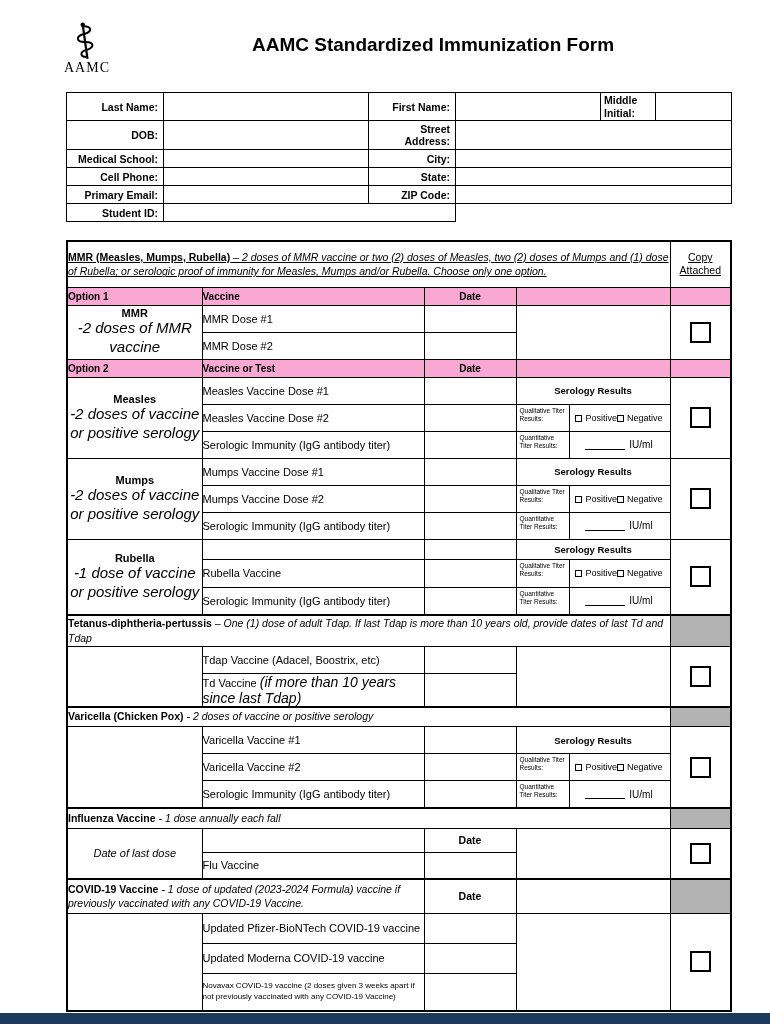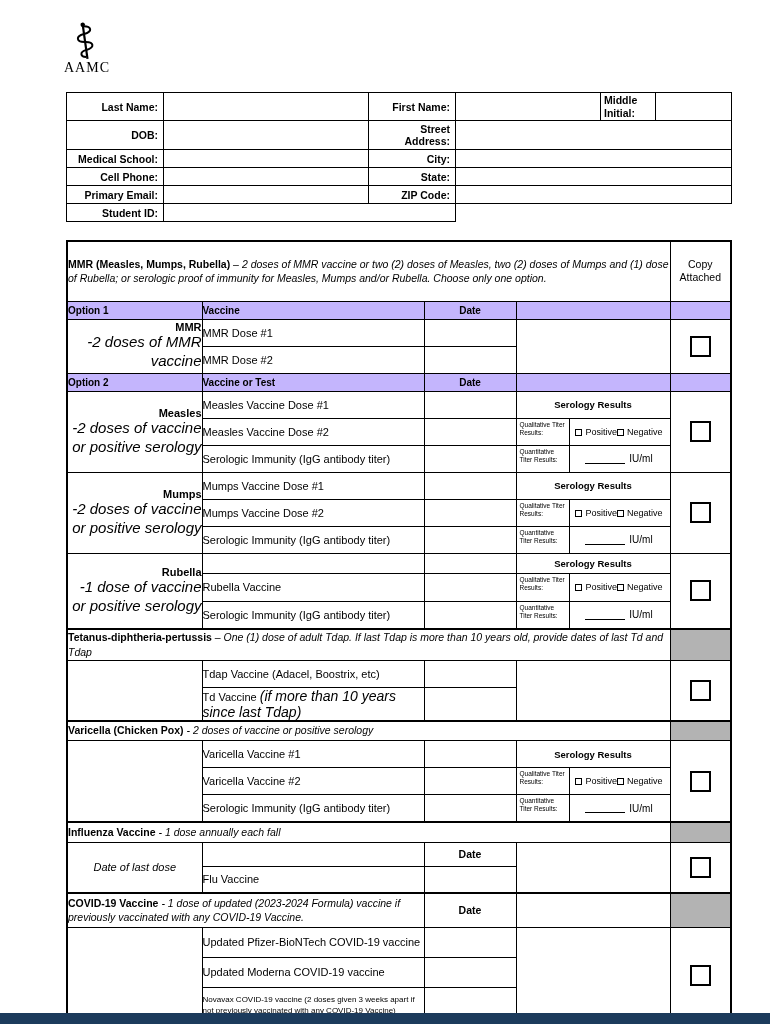--- a/index.html
+++ b/index.html
@@ -25,34 +25,34 @@
   .info-table .lbl-mi { font-weight:bold; text-align:left; padding:1px 3px; line-height:1.2; }
   .info-table .inp { background:#fff; }
   .info-table .no-border { border:none; }
   .ih26 { height:27px; } .ih18 { height:18px; }
 
   
   .main-table { margin:18px 0 0 66px; width:664px; border:2px solid #000; }
   .main-table td { border:1px solid #000; vertical-align:middle; padding:0; overflow:hidden; }
   .rh18{height:18px;} .rh20{height:20px;} .rh22{height:22px;} .rh24{height:24px;}
   .rh27{height:27px;} .rh28{height:28px;} .rh30{height:30px;} .rh34{height:34px;}
-  .rh38{height:38px;} .rh46{height:60px;}
+  .rh38{height:38px;} .rh46{height:46px;text-decoration:underline;}
 
   .gray { background:#b3b3b3; }
   .sec-header { font-size:10.5px; line-height:1.4; padding:3px 8px 3px 6px; vertical-align:top; }
   .sec-header i { font-weight:normal; }
   .section-row td { border-top:2px solid #000; }
   .copy-head { font-size:10.5px; text-align:center; vertical-align:middle; line-height:1.25;margin-left:24px; }
 
-  .opt-row td { font-size:10px; font-weight:bold; background:#c4b5fd;margin-top:28px; }
+  .opt-row td { font-size:10px; font-weight:bold; background:#f9a8d4;margin-top:28px; }
   .opt-a { padding-left:5px; }
   .opt-b { padding-left:7px; }
   .opt-c { text-align:center; }
 
-  .cat { vertical-align:top; text-align:right; padding:3px 5px 0 2px; }
+  .cat { vertical-align:top; text-align:center; padding:3px 5px 0 2px; }
   .cat-name { font-weight:bold; font-size:11px; }
   .cat-desc { font-style:italic; font-size:15px; line-height:1.25; }
   .flu-cat { font-style:italic; font-size:11px; text-align:center; vertical-align:top; padding-top:6px; }
 
   .vax { font-size:11px; padding-left:7px; text-align:left; }
   .vax-small { font-size:8px; line-height:1.3; padding:2px 4px 2px 7px; text-align:left; }
   .vax .sub-italic { font-style:italic; font-size:14px; }
   .date-cell { background:#fff; }
   .date-head { font-weight:bold; font-size:10.5px; text-align:center; vertical-align:middle; }
   .covid-date-head { vertical-align:top; padding-top:4px; }
@@ -82,20 +82,21 @@
 
   <div class="header">
     <div class="logo">
       <svg width="30" height="38" viewBox="0 0 30 38">
         <circle cx="15" cy="2.5" r="2.2" fill="#000"></circle>
         <line x1="15" y1="2" x2="15" y2="37" stroke="#000" stroke-width="2.2"></line>
         <path d="M15 4 C 24 5,24 11,15 12 C 6 13,6 19,15 20 C 24 21,24 27,15 28 C 8 29,8 34,14 35" fill="none" stroke="#000" stroke-width="2"></path>
       </svg>
       <span class="logo-text">AAMC</span>
     </div>
+    <div class="title">AAMC Standardized Immunization Form</div>
   </div>
 
   <table class="info-table">
     <colgroup>
         <col style="width:97px">
         <col style="width:205px">
         <col style="width:87px">
         <col style="width:145px">
         <col style="width:55px">
         <col style="width:76px">

